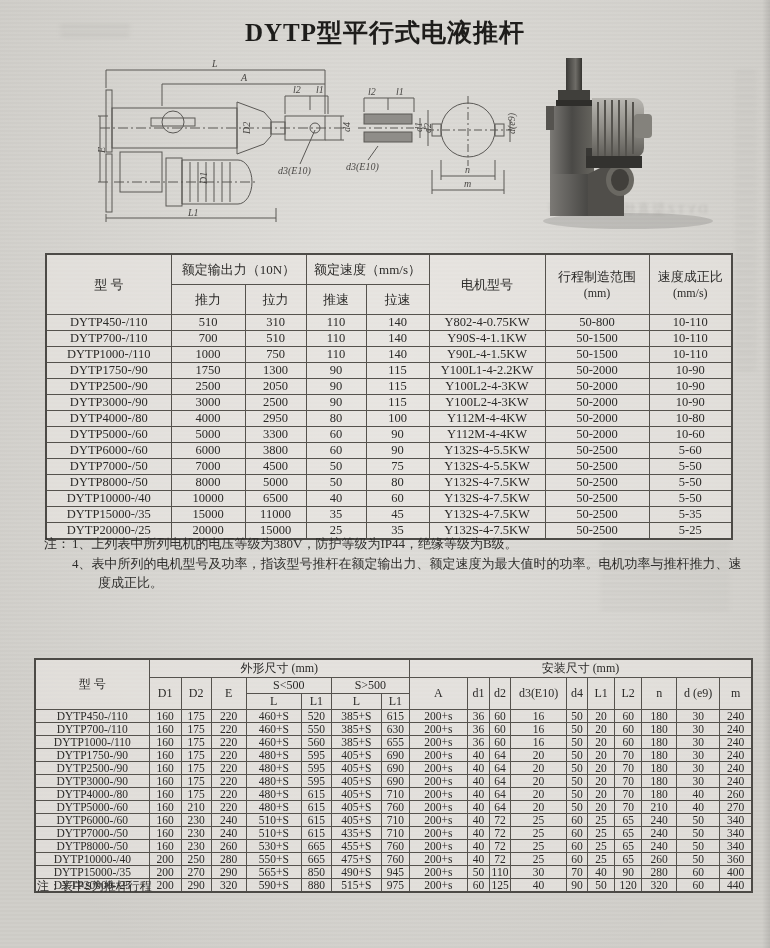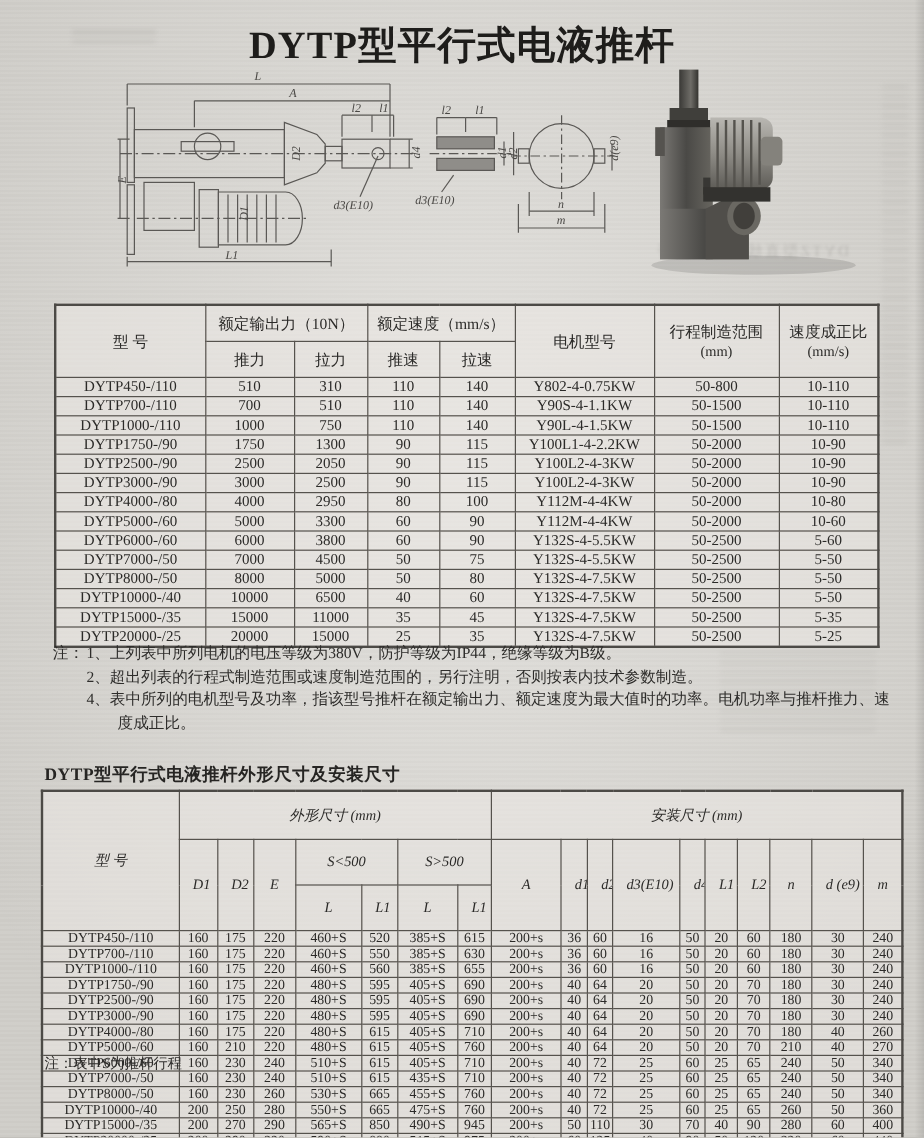--- a/index.html
+++ b/index.html
@@ -16,42 +16,42 @@
   
   .smudge{position:absolute;filter:blur(2px);opacity:.35;background:repeating-linear-gradient(0deg,#a9a7a2 0 3px,transparent 3px 8px);border-radius:3px;}
   .bleed-text{
     position:absolute;transform:scaleX(-1);filter:blur(1.5px);opacity:.18;
     color:#55534f;font-size:13px;white-space:nowrap;letter-spacing:2px;
   }
   .edge-shadow{position:absolute;right:0;top:0;width:8px;height:100%;background:linear-gradient(90deg,transparent,rgba(0,0,0,.10));}
   
   .doc-title{
     position:absolute;top:16px;left:0;width:100%;text-align:center;
-    font-size:32px;font-weight:bold;letter-spacing:1px;color:#1e1d1b;
+    font-size:25px;font-weight:bold;letter-spacing:1px;color:#1e1d1b;
   }
   .section-heading{
     position:absolute;font-size:14.5px;font-weight:bold;color:#262523;letter-spacing:.5px;
   }
   #heading1{top:234px;left:45px;}
   #heading2{top:636px;left:37px;}
   
   #figures{position:absolute;top:58px;left:0;width:770px;height:175px;}
   #line-drawing{position:absolute;left:96px;top:0;}
   #product-photo{position:absolute;left:528px;top:-2px;}
   svg text{font-family:"Liberation Serif","DejaVu Serif",serif;fill:#4a4845;}
   .dim{font-size:10px;font-style:italic;}
   
   table{border-collapse:collapse;table-layout:fixed;background:rgba(236,234,229,.55);}
   th,td{border:1px solid #55524d;text-align:center;vertical-align:middle;
         font-weight:normal;overflow:hidden;white-space:nowrap;color:#2b2a28;}
   #table1{position:absolute;left:45px;top:253px;width:686px;font-size:12.5px;border:2px solid #4c4a46;}
   #table1 th{font-size:13px;height:27px;}
   #table1 td{height:15px;padding:0;}
   #table2{position:absolute;left:34px;top:658px;width:719px;font-size:11.5px;border:2px solid #4c4a46;}
-  #table2 th{font-size:12px;height:14px;padding:11px;font-style:italic;}
+  #table2 th{font-size:12px;height:14px;padding:0;}
   #table2 td{height:11px;padding:0;}
   .unit-line{display:block;font-size:12px;}
   
   #notes{position:absolute;left:44px;top:534px;width:700px;font-size:13px;line-height:19.5px;color:#2e2d2b;}
   #notes .note-prefix{position:absolute;left:0;top:0;}
   #notes .note-items{margin-left:28px;}
   #notes .note-item{padding-left:2em;text-indent:-2em;}
   #footnote{position:absolute;left:37px;top:878px;font-size:12px;color:#2e2d2b;}
 </style>
 </head>
@@ -396,26 +396,24 @@
           <td>50-2500</td>
           <td>5-25</td>
         </tr>
       </tbody>
   </table>
 
   <div id="notes">
     <span class="note-prefix">注：</span>
     <div class="note-items">
         <div class="note-item">1、上列表中所列电机的电压等级为380V，防护等级为IP44，绝缘等级为B级。</div>
-        <div class="note-item">2、超出列表的行程式制造范围或速度制造范围的，另行注明，否则按表内技术参数制造。</div>
         <div class="note-item">4、表中所列的电机型号及功率，指该型号推杆在额定输出力、额定速度为最大值时的功率。电机功率与推杆推力、速度成正比。</div>
       </div>
   </div>
 
-  <div id="heading2" class="section-heading">DYTP型平行式电液推杆外形尺寸及安装尺寸</div>
 
   <table id="table2">
     <colgroup>
       <col style="width:114px">
         <col style="width:32px">
         <col style="width:30px">
         <col style="width:35px">
       <col style="width:55px">
         <col style="width:30px">
         <col style="width:50px">

